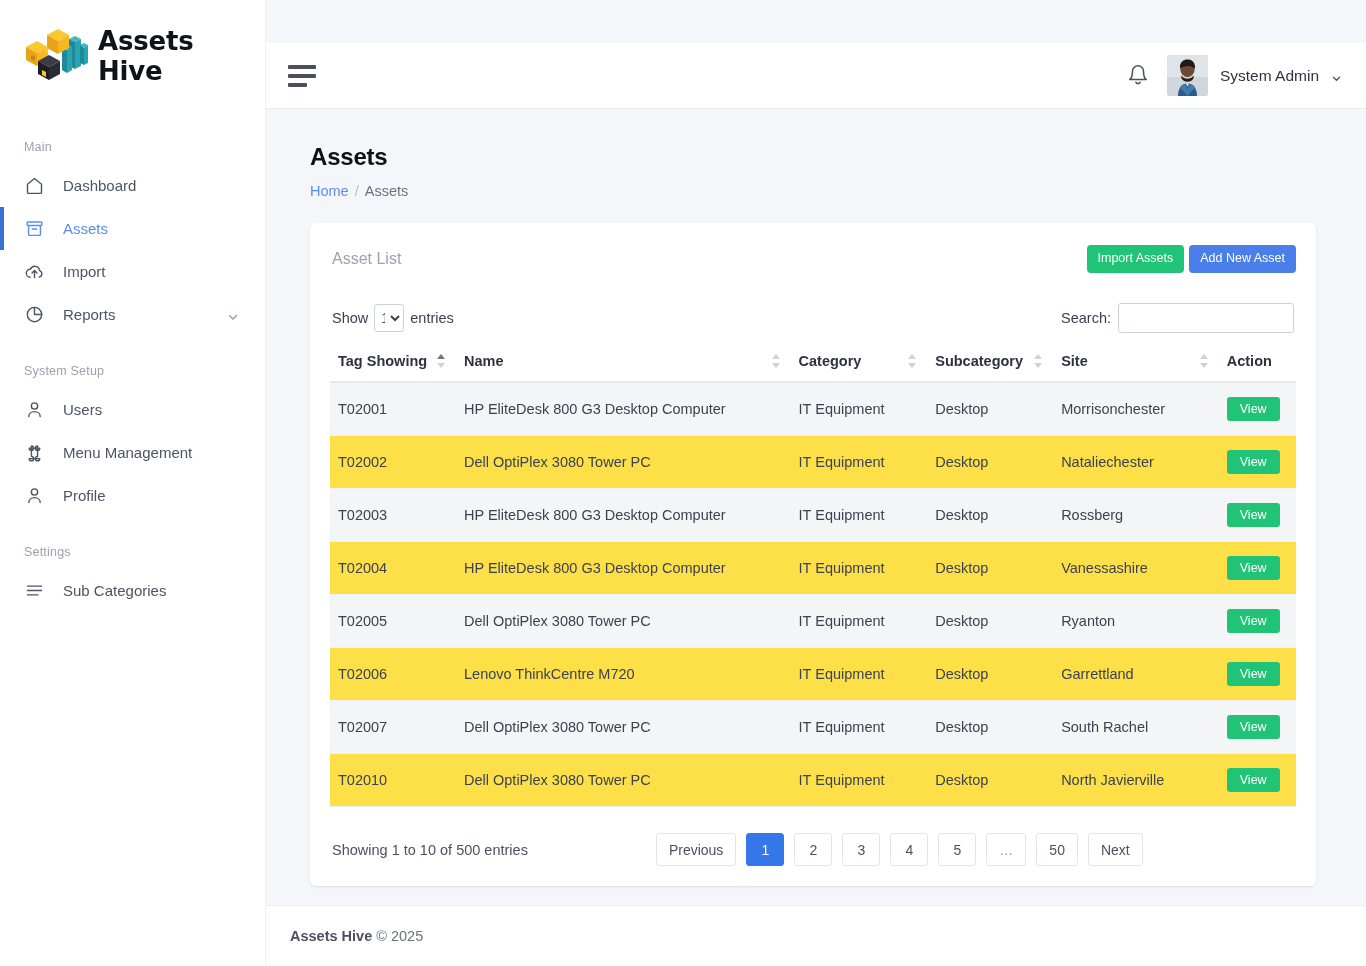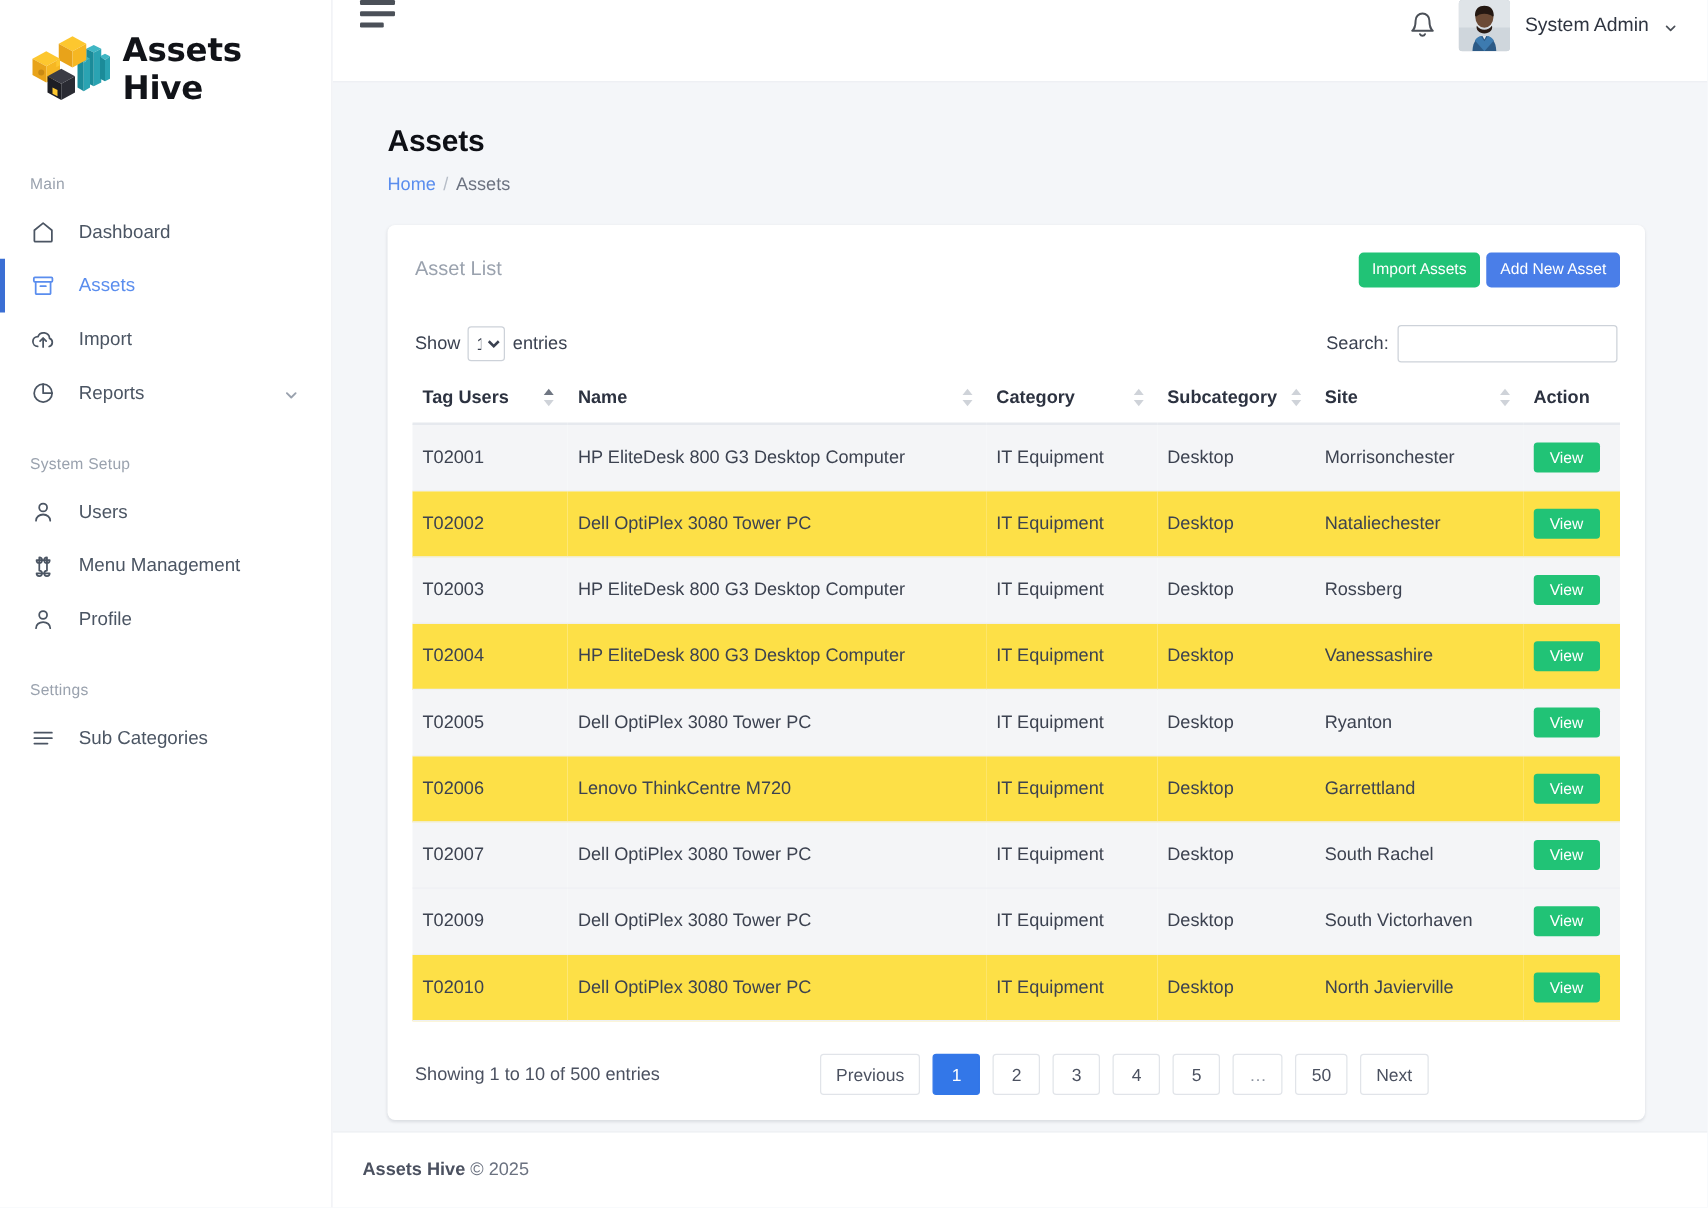--- a/index.html
+++ b/index.html
@@ -57,24 +57,25 @@
     width: 4px; height: 100%; background: #3b6fd4;
   }
   .nav-item .chev { margin-left: auto; margin-right: 26px; width: 12px; height: 12px; color:#9aa2ae;}
   .nav-item .lbl { line-height: 1; }
 
   
   #main { flex: 1 1 auto; height: 966px; display: flex; flex-direction: column; min-width: 0; }
 
   #topbar {
     height: 66px; background: #ffffff;
-    display: flex; align-items: flex-start;
+    display: flex; align-items: center;
     padding: 0 24px 0 22px;
     border-bottom: 1px solid #e9ecf1;
     flex: 0 0 66px;
+    margin-top: 43px;
   }
   .hamburger { width: 30px; height: 22px; display:flex; flex-direction:column; justify-content:center; gap:5px; cursor:pointer; }
   .hamburger i { display:block; height:4px; background:#4b5058; border-radius:1px; }
   .hamburger i:nth-child(1){ width:28px; }
   .hamburger i:nth-child(2){ width:28px; }
   .hamburger i:nth-child(3){ width:19px; }
   .top-right { margin-left: auto; display: flex; align-items: center; gap: 18px; }
   .bell { width: 22px; height: 24px; color:#4b5058; cursor:pointer; }
   .user-chip { display: flex; align-items: center; gap: 12px; cursor: pointer; }
   .avatar {
@@ -358,21 +359,21 @@
         <colgroup id="colgroup">
             <col class="col-tag">
             <col class="col-name">
             <col class="col-cat">
             <col class="col-sub">
             <col class="col-site">
             <col class="col-act">
           </colgroup>
         <thead>
             <tr id="thead-row">
-              <th class="sort-asc"><span>Tag Users</span><span class="sorter">
+              <th class="sort-asc"><span>Tag Showing</span><span class="sorter">
                   <i class="up"></i>
                   <i class="dn"></i>
                 </span></th>
               <th class=""><span>Name</span><span class="sorter">
                   <i class="up"></i>
                   <i class="dn"></i>
                 </span></th>
               <th class=""><span>Category</span><span class="sorter">
                   <i class="up"></i>
                   <i class="dn"></i>
@@ -438,28 +439,20 @@
               <td><button class="btn-view">View</button></td>
             </tr>
             <tr class="odd">
               <td>T02007</td>
               <td>Dell OptiPlex 3080 Tower PC</td>
               <td>IT Equipment</td>
               <td>Desktop</td>
               <td>South Rachel</td>
               <td><button class="btn-view">View</button></td>
             </tr>
-            <tr class="odd">
-              <td>T02009</td>
-              <td>Dell OptiPlex 3080 Tower PC</td>
-              <td>IT Equipment</td>
-              <td>Desktop</td>
-              <td>South Victorhaven</td>
-              <td><button class="btn-view">View</button></td>
-            </tr>
             <tr class="even">
               <td>T02010</td>
               <td>Dell OptiPlex 3080 Tower PC</td>
               <td>IT Equipment</td>
               <td>Desktop</td>
               <td>North Javierville</td>
               <td><button class="btn-view">View</button></td>
             </tr>
           </tbody>
       </table>

